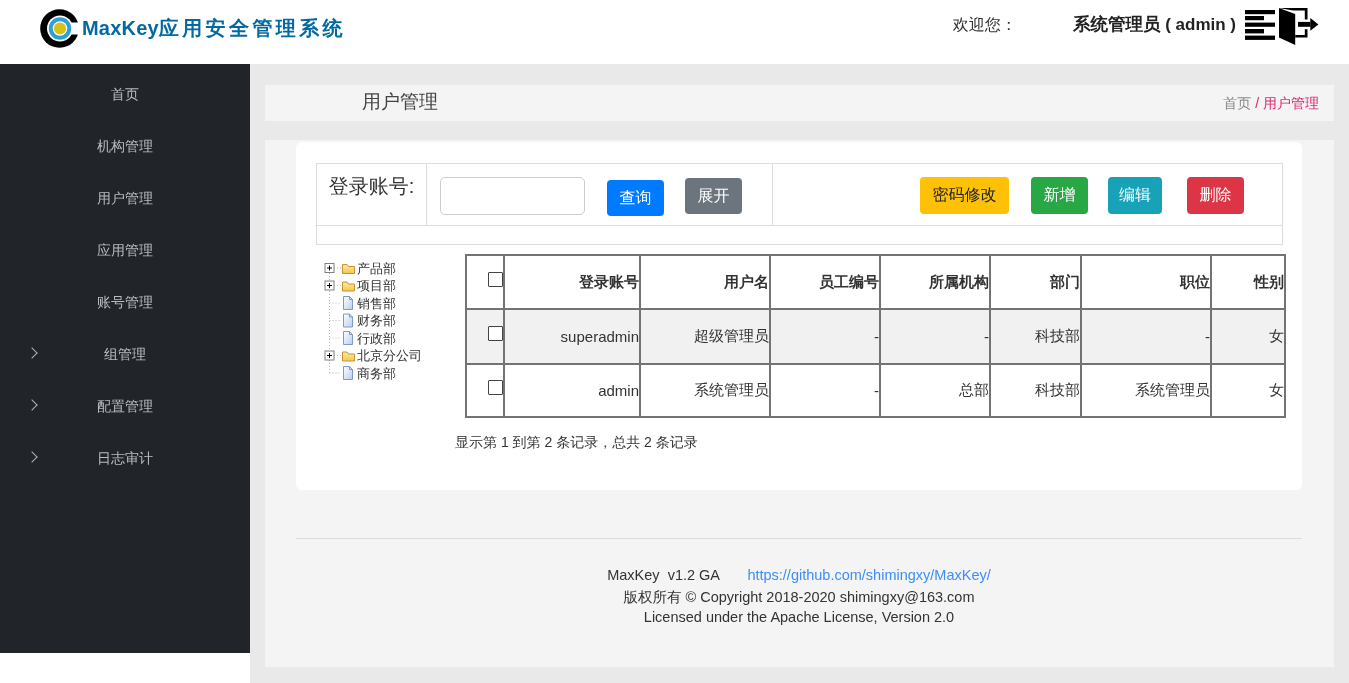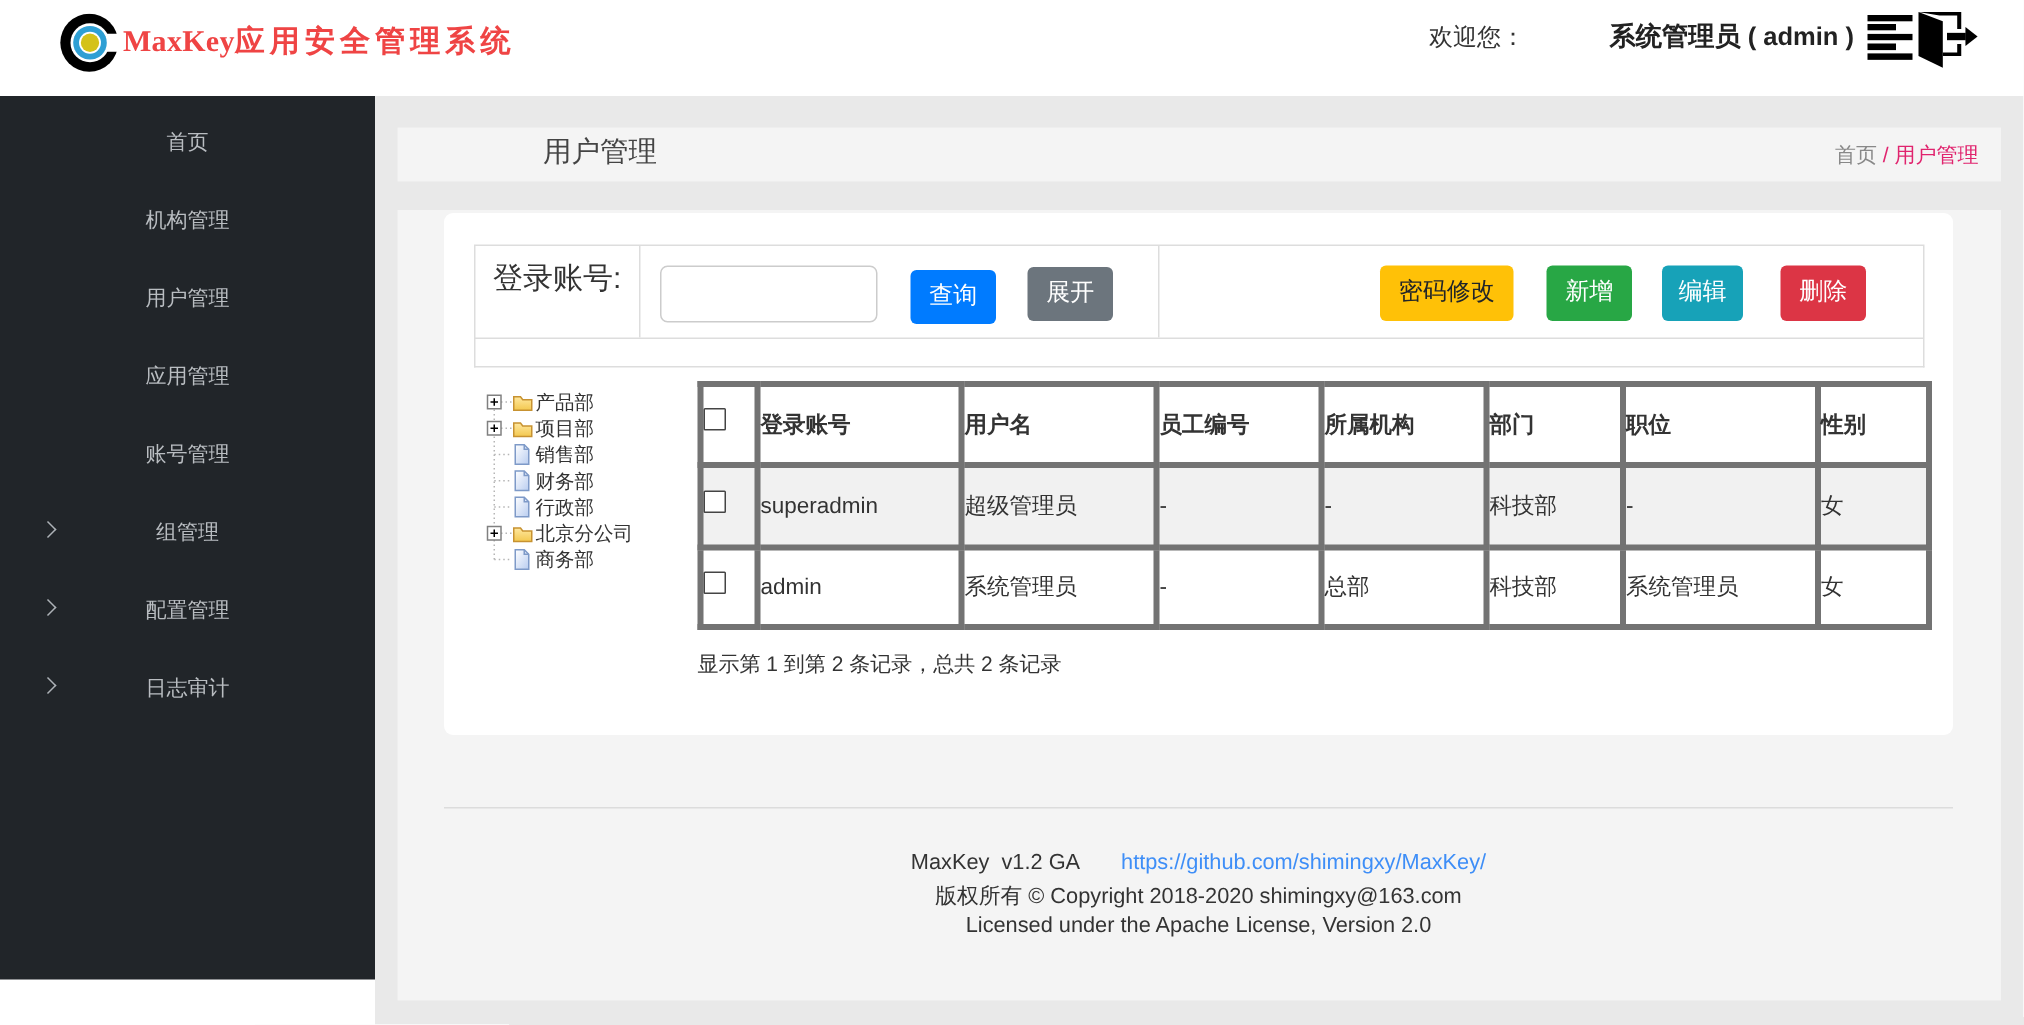--- a/index.html
+++ b/index.html
@@ -2,21 +2,21 @@
 <html><head>
 <meta charset="utf-8">
 <style>
 * { margin:0; padding:0; box-sizing:border-box; }
 html,body { width:1349px; height:683px; background:#fff; font-family:"Liberation Sans", sans-serif; overflow:hidden; }
 #page { position:relative; width:1349px; height:683px; }
 
 
 .header { position:absolute; left:0; top:0; width:1349px; height:64px; background:#fff; }
 .logo { position:absolute; left:40px; top:9px; }
-.brand { position:absolute; left:82px; top:0; height:64px; line-height:56px; font-size:20px; font-weight:bold; color:#ef4444; letter-spacing:0.2px;font-family:Liberation Serif, serif; }
+.brand { position:absolute; left:82px; top:0; height:64px; line-height:56px; font-size:20px; font-weight:bold; color:#0369a1; letter-spacing:0.2px; }
 .brand .cjk { letter-spacing:3.4px; }
 .welcome { position:absolute; right:113px; top:0; height:48px; line-height:48px; font-size:16px; color:#333; }
 .welcome b { font-size:17px; color:#222;margin-left:34px; }
 .hicons { position:absolute; right:30px; top:7px; }
 
 
 .sidebar { position:absolute; left:0; top:64px; width:250px; height:589px; background:#212529; }
 .mi { position:relative; height:52px; line-height:52px; text-align:center; font-size:14px; color:#b9bdc1; }
 .mi .arr { position:absolute; left:28px; top:21px; width:8px; height:8px; border-top:1.6px solid #adb2b7; border-right:1.6px solid #adb2b7; transform:rotate(45deg); }
 
@@ -38,28 +38,28 @@
 .b-query { left:290px; top:16px; width:57px; background:#007bff; }
 .b-expand { left:368px; top:14px; width:57px; background:#6c757d; }
 .b-pwd { left:603px; top:13px; width:89px; height:37px; background:#ffc107; color:#212529; }
 .b-add { left:714px; top:13px; width:57px; height:37px; background:#28a745; }
 .b-edit { left:791px; top:13px; width:54px; height:37px; background:#17a2b8; }
 .b-del { left:870px; top:13px; width:57px; height:37px; background:#dc3545; }
 .toolrow { position:absolute; left:20px; top:84px; width:967px; height:19px; border:1px solid #ddd; border-top:none; }
 
 
 table.grid { position:absolute; left:169px; top:112px; border-collapse:collapse; table-layout:fixed; }
-table.grid th, table.grid td { border:4px solid #737373; text-align:left; font-weight:normal; color:#333; padding:0; }
+table.grid th, table.grid td { border:2px solid #737373; text-align:right; font-weight:normal; color:#333; padding:0; }
 table.grid th { font-weight:bold; font-size:15px; height:54px; }
 table.grid td { font-size:15px; }
 tr.r1 { background:#f1f1f1; height:55px; }
 tr.r2 { background:#fff; height:53px; }
 .cb { display:inline-block; width:15px; height:15px; border:1.5px solid #444; border-radius:1px; background:#fff; vertical-align:middle; position:relative; top:-4px; }
 
-.recinfo { position:absolute; left:169px; top:292px; font-size:14px; color:#333; }
+.recinfo { position:absolute; left:159px; top:292px; font-size:14px; color:#333; }
 
 
 .footer { position:absolute; left:265px; top:140px; width:1069px; height:527px; background:#f4f4f4; z-index:1; }
 .footer hr { position:absolute; left:31px; top:398px; width:1006px; border:none; border-top:1px solid #dcdcdc; }
 .fline { position:absolute; left:296px; width:1006px; text-align:center; font-size:14.5px; color:#333; z-index:3; }
 .f1 { top:567px; }
 .f2 { top:588px; }
 .f3 { top:609px; }
 .flink { color:#3e8ef7;margin-left:12px; }
 </style>

